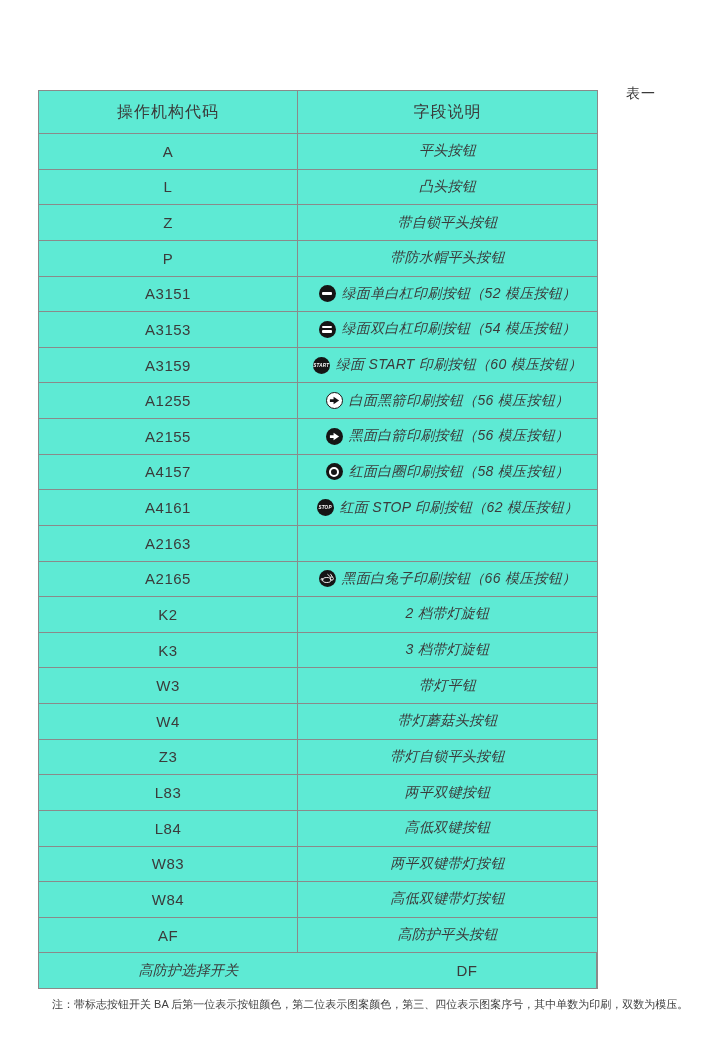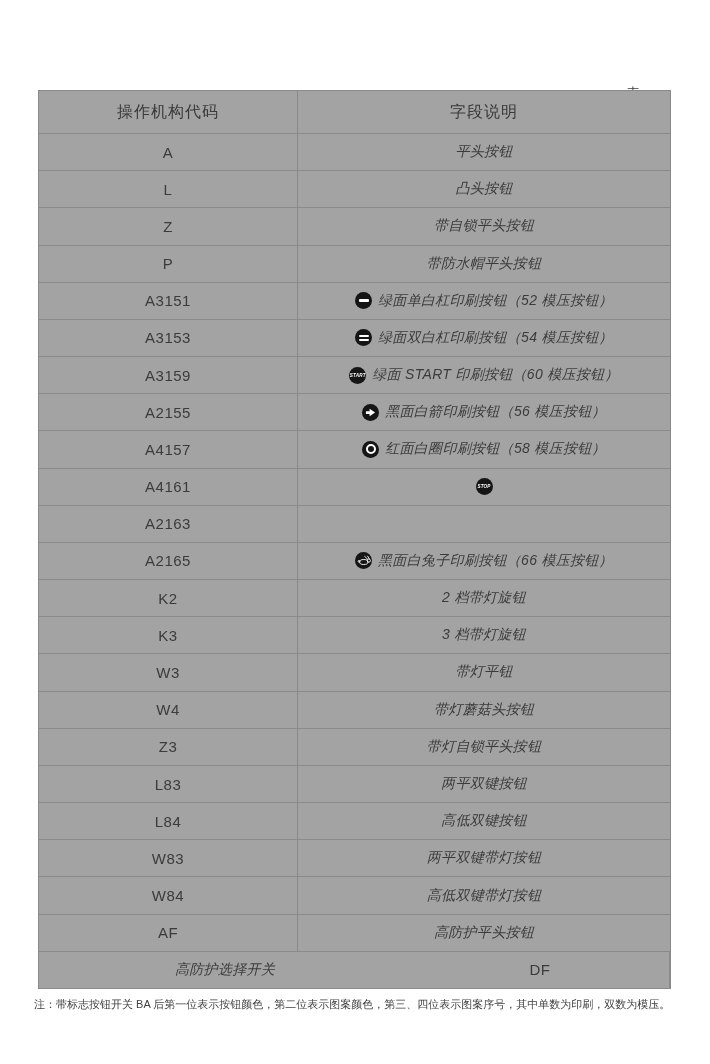--- a/index.html
+++ b/index.html
@@ -6,39 +6,39 @@
   body{
     width:710px;height:1064px;background:#ffffff;position:relative;
     font-family:"Liberation Sans","DejaVu Sans",sans-serif;
     -webkit-font-smoothing:antialiased;
   }
   .page-title{
     position:absolute;top:53px;right:54px;
     font-size:14px;color:#3a3a3a;letter-spacing:1px;margin-top:32px;
   }
   .table{
-    position:absolute;left:38px;top:90px;width:633px;height:899px;
+    position:absolute;left:38px;top:90px;width:560px;height:899px;
     border:1px solid #8a8a8a;box-sizing:border-box;
-    display:flex;flex-direction:column;background:#a3a3a3;
+    display:flex;flex-direction:column;background:#5eead4;
   }
   .thead{flex:0 0 42px;display:flex;border-bottom:1px solid #8a8a8a;}
   .th{
     display:flex;align-items:center;justify-content:center;
     font-size:16px;color:#3a3a3a;letter-spacing:1px;
   }
   .col1{width:259px;border-right:1px solid #8a8a8a;box-sizing:border-box;}
   .col2{flex:1;text-align:right;}
   .tbody{flex:1;display:flex;flex-direction:column;}
   .tr{flex:1;display:flex;border-bottom:1px solid #8a8a8a;}
   .tr:last-child{border-bottom:none;}
   .td{display:flex;align-items:center;justify-content:center;}
   .td.col1{font-size:15px;color:#3b3b3b;letter-spacing:0.5px;}
   .td.col2{font-size:14px;color:#3b3b3b;gap:6px;letter-spacing:0.3px;font-style:italic;}
   .note{
-    position:absolute;left:34px;top:997px;width:652px;
+    position:absolute;left:52px;top:997px;width:652px;
     font-size:11px;color:#3f3f3f;line-height:1.4;
   }
   
   .icon{
     width:17px;height:17px;border-radius:50%;background:#151515;
     display:inline-flex;align-items:center;justify-content:center;
     flex:0 0 auto;box-sizing:border-box;position:relative;overflow:hidden;
   }
   .circle-single-bar-icon::after{
     content:"";width:10px;height:3px;background:#fff;border-radius:1px;
@@ -108,20 +108,32 @@
         </div>
       </div>
       <div class="tr">
         <div class="td col1">A3159</div>
         <div class="td col2">
           <span class="icon circle-start-icon">START</span>
           <span>绿面 START 印刷按钮（60 模压按钮）</span>
         </div>
       </div>
       <div class="tr">
+        <div class="td col1">A1255</div>
+        <div class="td col2">
+          <span class="icon circle-arrow-outline-icon">
+            <svg width="11" height="11" viewBox="0 0 12 12">
+              <path d="M1 6 H6" stroke="#151515" stroke-width="3"></path>
+              <path d="M5 1.8 L11 6 L5 10.2 Z" fill="#151515"></path>
+            </svg>
+          </span>
+          <span>白面黑箭印刷按钮（56 模压按钮）</span>
+        </div>
+      </div>
+      <div class="tr">
         <div class="td col1">A2155</div>
         <div class="td col2">
           <span class="icon circle-arrow-icon">
             <svg width="11" height="11" viewBox="0 0 12 12">
               <path d="M1 6 H6" stroke="#ffffff" stroke-width="3"></path>
               <path d="M5 1.8 L11 6 L5 10.2 Z" fill="#ffffff"></path>
             </svg>
           </span>
           <span>黑面白箭印刷按钮（56 模压按钮）</span>
         </div>
@@ -132,20 +144,21 @@
           <span class="icon circle-ring-icon">
             <span class="ring"></span>
           </span>
           <span>红面白圈印刷按钮（58 模压按钮）</span>
         </div>
       </div>
       <div class="tr">
         <div class="td col1">A4161</div>
         <div class="td col2">
           <span class="icon circle-stop-icon">STOP</span>
+          <span>红面 STOP 印刷按钮（62 模压按钮）</span>
         </div>
       </div>
       <div class="tr">
         <div class="td col1">A2163</div>
       </div>
       <div class="tr">
         <div class="td col1">A2165</div>
         <div class="td col2">
           <span class="icon circle-rabbit-icon">
             <svg width="14" height="11" viewBox="0 0 14 11">

